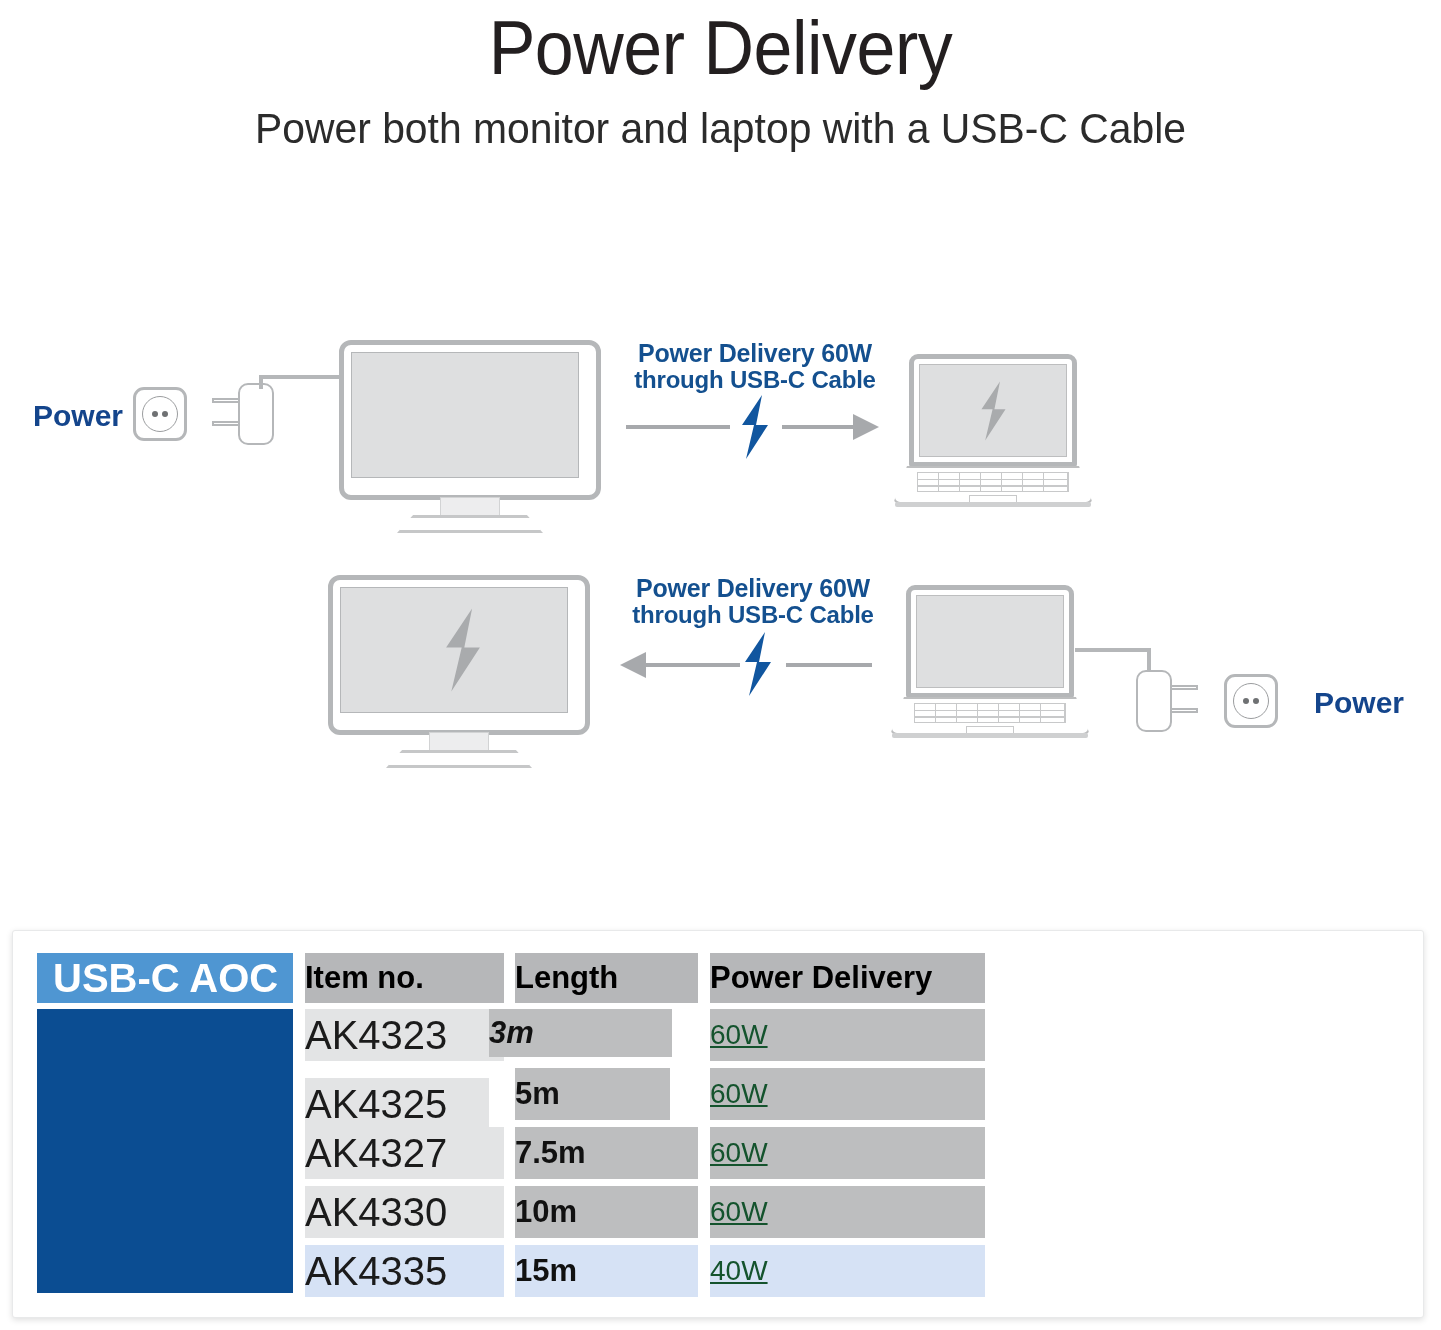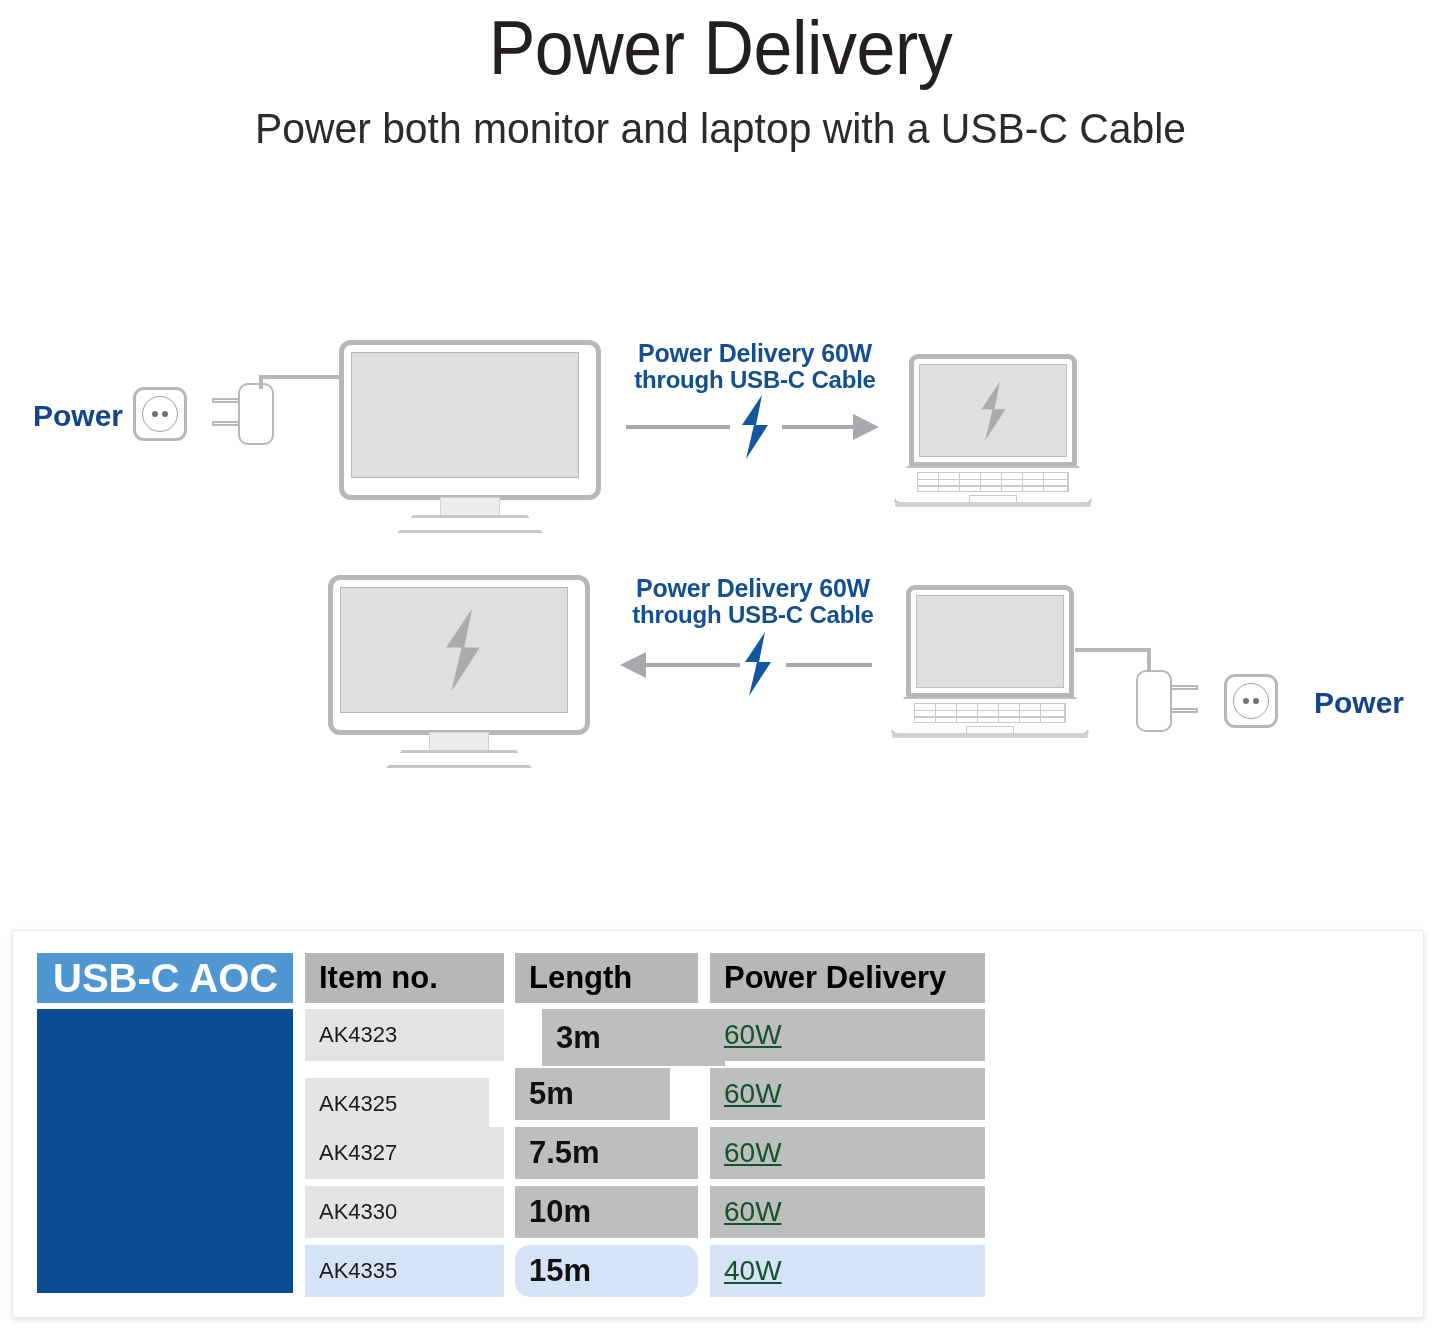--- a/index.html
+++ b/index.html
@@ -208,31 +208,31 @@
     border: 1px solid #e8e9ea;
     border-radius: 3px;
     box-shadow: 0 2px 6px rgba(0,0,0,0.13);
   }
   .tbl { position: absolute; left: 24px; top: 22px; }
   .tgrid { position: relative; }
 
   .cell {
     position: absolute;
     display: flex; align-items: center;
-    padding-left: 14px;
+    padding-left: 0;
     white-space: nowrap;
     overflow: hidden;
   }
   .cell.th { font-weight: 700; font-size: 31px; color: #000; background: #b6b7b9; }
   .cell.th.blue { background: #4f96d2; color: #ffffff; font-size: 40px; padding-left: 16px; }
-  .cell.td-item { background: #e3e4e5; font-weight: 400; font-size: 22px; color: #1b1b1b; }
+  .cell.td-item { background: #e3e4e5; font-weight: 400; font-size: 40px; color: #1b1b1b; }
   .cell.td-len  { background: #bdbebf; font-weight: 700; font-size: 31px; color: #111; }
   .cell.td-pd   { background: #bdbebf; font-weight: 400; font-size: 28px; color: #14532d; text-decoration: underline; }
   .cell.hl-item { background: #d6e2f5 !important; }
-  .cell.hl-len  { background: #d6e2f5 !important; border-radius: 15px; }
+  .cell.hl-len  { background: #d6e2f5 !important; }
   .cell.hl-pd   { background: #d6e2f5 !important; }
 
   .brandblock {
     position: absolute;
     background: #0b4d92;
   }
 </style>
 </head>
 <body>
 
@@ -406,21 +406,21 @@
 
         <div class="cell th blue" style="left:0px; top:0px; width:256px; height:50px;">USB-C AOC</div>
 
         <div class="brandblock" style="left:0px; top:56px; width:256px; height:284px;"></div>
 
         <div class="cell th" style="left:268px; top:0px; width:199px; height:50px;">Item no.</div>
         <div class="cell th" style="left:478px; top:0px; width:183px; height:50px;">Length</div>
         <div class="cell th" style="left:673px; top:0px; width:275px; height:50px;">Power Delivery</div>
 
         <div class="cell td-item" style="left:268px; top:56px; width:199px; height:52px;">AK4323</div>
-        <div class="cell td-len" style="left:505px; top:56px; width:183px; height:57px;">3m</div>
+        <div class="cell td-len" style="left:452px; top:56px; width:183px; height:48px;font-style:italic;">3m</div>
         <div class="cell td-pd" style="left:673px; top:56px; width:275px; height:52px;">60W</div>
 
         <div class="cell td-item" style="left:268px; top:125px; width:184px; height:52px;">AK4325</div>
         <div class="cell td-len" style="left:478px; top:115px; width:155px; height:52px;">5m</div>
         <div class="cell td-pd" style="left:673px; top:115px; width:275px; height:52px;">60W</div>
 
         <div class="cell td-item" style="left:268px; top:174px; width:199px; height:52px;">AK4327</div>
         <div class="cell td-len" style="left:478px; top:174px; width:183px; height:52px;">7.5m</div>
         <div class="cell td-pd" style="left:673px; top:174px; width:275px; height:52px;">60W</div>
 

